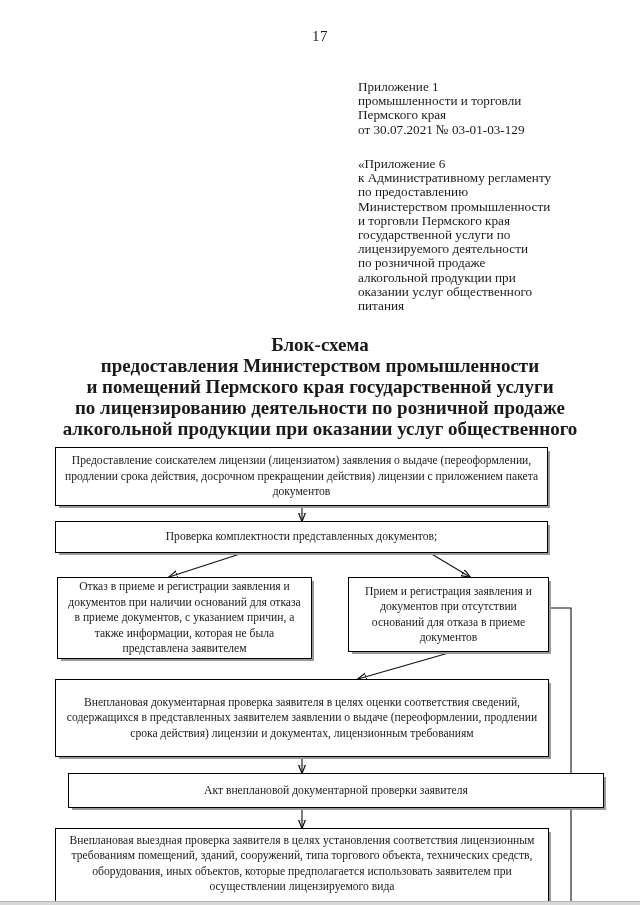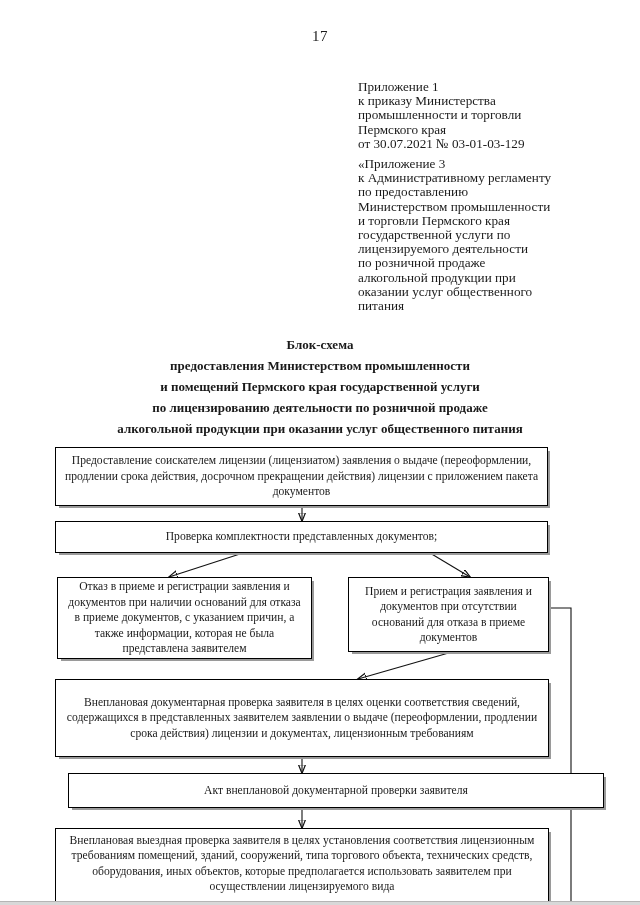--- a/index.html
+++ b/index.html
@@ -50,21 +50,21 @@
   .header-block .line { white-space: pre-wrap; }
 
   
   .doc-title {
     position: absolute;
     top: 334px;
     left: 40px;
     width: 560px;
     text-align: center;
     font-weight: bold;
-    font-size: 13px;
+    font-size: 19px;
     line-height: 21px;
   }
   .doc-title .tline { display: block; }
 
   
   .flow {
     position: absolute;
     top: 0;
     left: 0;
     width: 640px;
@@ -118,28 +118,27 @@
 </style>
 </head>
 <body>
 
 <div class="page">
 
   <div class="page-number">17</div>
 
   <div class="header-block first">
     <div class="line">Приложение 1</div>
-    <div class="line">к приказу Министерства</div>
     <div class="line">промышленности и торговли</div>
     <div class="line">Пермского края</div>
     <div class="line">от 30.07.2021 № 03-01-03-129</div>
   </div>
 
   <div class="header-block second">
-    <div class="line">«Приложение 3</div>
+    <div class="line">«Приложение 6</div>
     <div class="line">к Административному регламенту</div>
     <div class="line">по предоставлению</div>
     <div class="line">Министерством промышленности</div>
     <div class="line">и торговли Пермского края</div>
     <div class="line">государственной услуги по</div>
     <div class="line">лицензируемого деятельности</div>
     <div class="line">по розничной продаже</div>
     <div class="line">алкогольной продукции при</div>
     <div class="line">оказании услуг общественного</div>
     <div class="line">питания</div>

